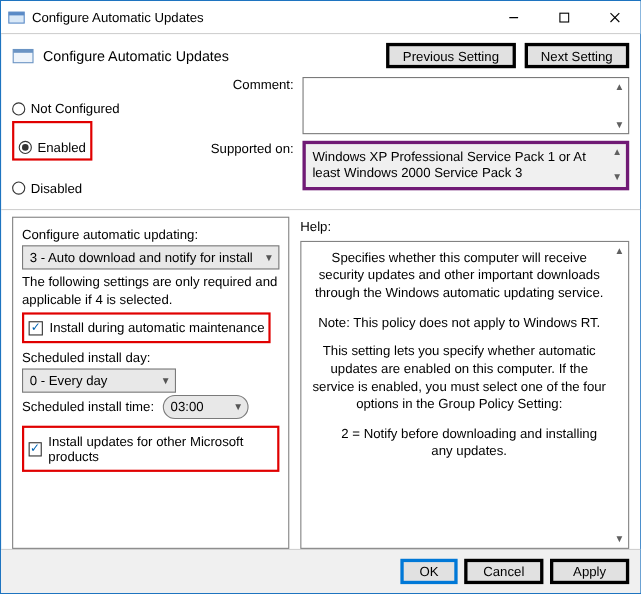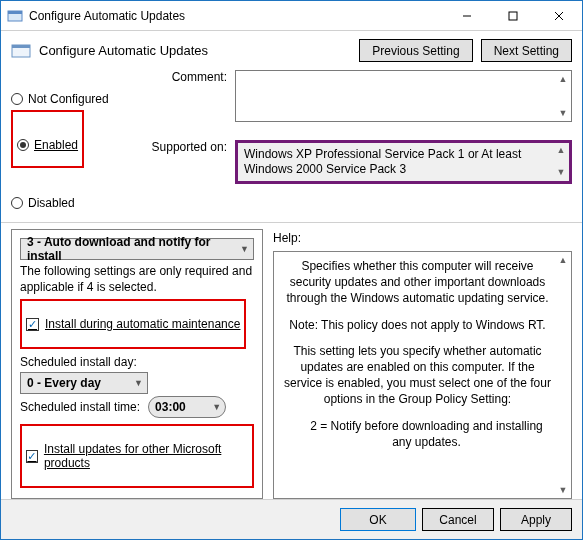--- a/index.html
+++ b/index.html
@@ -7,45 +7,45 @@
 .window { width: 583px; height: 540px; border: 1px solid #1e74c0; display: flex; flex-direction: column; background: #fff; }
 .titlebar { background: #fff; height: 30px; display: flex; align-items: center; border-bottom: 1px solid #d0d0d0; }
 .titlebar-icon { width: 16px; height: 16px; margin: 0 6px; display:flex; align-items:center; justify-content:center; }
 .titlebar-text { flex: 1; color: #000; font-size: 12px; }
 .titlebar-btns { display: flex; height: 100%; }
 .tb-btn { width: 46px; height: 100%; display: flex; align-items: center; justify-content: center; color: #000; }
 .tb-btn.close { background: #fff; }
 .header-row { display: flex; align-items: center; padding: 8px 10px 4px 10px; gap: 8px; }
 .header-icon { width: 20px; height: 20px; }
 .header-title { flex: 1; font-size: 13px; }
-.wbtn { background: #e1e1e1; border: 1px solid #000000; padding: 3px 12px; height: 23px; display:inline-flex; align-items:center; justify-content:center; color:#000; }
+.wbtn { background: #e1e1e1; border: 3px solid #000000; padding: 3px 12px; height: 23px; display:inline-flex; align-items:center; justify-content:center; color:#000; }
 .wbtn.primary { border-color:#0078d7; }
 .mid { display: flex; padding: 4px 10px 8px 10px; gap: 10px; border-bottom:1px solid #d0d0d0; }
 .radio-col { width: 124px; padding-top: 6px; }
 .radio-row { display: flex; align-items: center; gap: 5px; padding: 4px 0; margin-top: 12px; }
 .radio { width: 12px; height: 12px; border: 1px solid #333; border-radius: 50%; display:inline-flex; align-items:center; justify-content:center; background:#fff; }
 .radio.checked::after { content:""; width:6px; height:6px; background:#333; border-radius:50%; }
-.red-frame { border: 2px solid #e00000; padding: 14px 4px; display:inline-flex; align-items:center; gap:5px;text-decoration:underline; }
-.rcol { flex: 1; display:flex; flex-direction:column; gap:18px; }
+.red-frame { border: 2px solid #e00000; padding: 3px 4px; display:inline-flex; align-items:center; gap:5px; }
+.rcol { flex: 1; display:flex; flex-direction:column; gap:6px;margin-left:40px; }
 .label-left { width: 86px; text-align: right; padding-right: 4px; }
 .txtarea { flex:1; border:1px solid #7a7a7a; background:#fff; min-height:52px; position:relative; }
 .supported { flex:1; border:3px solid #701a75; background:#f0f0f0; padding:4px 16px 4px 6px; min-height:34px; color:#000; position:relative; font-size:11.5px; line-height:1.25; }
 .sbar { position:absolute; right:0; top:0; bottom:0; width:16px; display:flex; flex-direction:column; justify-content:space-between; align-items:center; }
 .sarrow { width:16px; height:16px; display:flex; align-items:center; justify-content:center; color:#606060; font-size:9px; }
 .cols { flex:1; display:flex; padding: 6px 10px 0 10px; gap:10px; overflow:hidden; }
 .col-label { padding: 2px 0 6px 0; }
 .left-pane { width: 252px; display:flex; flex-direction:column; }
 .right-pane { flex:1; display:flex; flex-direction:column; }
 .pane-box { flex:1; border:1px solid #828282; padding:8px; overflow:hidden; position:relative; }
 .help-box { flex:1; border:1px solid #828282; padding:6px 18px 6px 8px; overflow:hidden; position:relative; line-height:1.35;text-align:center; }
 .help-box p { margin:0 0 10px 0; }
 .help-box .indent { padding-left: 18px; }
-.sel { border:1px solid #7a7a7a; background:#e8e8e8; height:22px; padding:2px 20px 2px 6px; position:relative; display:flex; align-items:center; width: 100%; font-weight: bold; }
+.sel { border:1px solid #7a7a7a; background:#e8e8e8; height:22px; padding:2px 20px 2px 6px; position:relative; display:flex; align-items:center; width: 100%; }
 .sel .chev { position:absolute; right:4px; top:50%; transform:translateY(-50%); font-size:9px; color:#555; }
-.sel.small { width: 128px; }
+.sel.small { width: 140px; }
 .sel.tiny { width: 78px; border-radius: 11px; }
 .chk-row { display:flex; align-items:center; gap:6px; padding:2px 0; }
 .chk { width:13px; height:13px; border:1px solid #333; background:#fff; display:inline-flex; align-items:center; justify-content:center; font-size:11px; color:#0063b1; line-height:1; }
 .opt-label { padding: 6px 0 3px 0; }
 .note { padding: 4px 0; line-height:1.3; }
 .footer { display:flex; justify-content:flex-end; gap:6px; padding:8px 10px; border-top:1px solid #d0d0d0; background:#f0f0f0; }
 .row-inline { display:flex; align-items:center; gap:8px; padding-top:2px;}
 </style>
 </head>
 <body>
@@ -96,21 +96,21 @@
       <div class="radio-row">
         <span class="radio"></span>
         <span>Not Configured</span>
       </div>
       <span class="red-frame">
         <span class="radio-row" style="padding:0">
           <span class="radio checked"></span>
           <span>Enabled</span>
         </span>
       </span>
-      <div class="radio-row" style="margin-top:24px">
+      <div class="radio-row" style="margin-top:14px">
         <span class="radio"></span>
         <span>Disabled</span>
       </div>
     </div>
     <div class="rcol">
       <div style="display:flex; gap:4px; align-items:flex-start;">
         <span class="label-left">Comment:</span>
         <div class="txtarea">
           <span></span>
           <div class="sbar">
@@ -128,20 +128,21 @@
               <span class="sarrow">▼</span>
             </div>
         </div>
       </div>
     </div>
   </div>
 
   <div class="cols">
     <div class="left-pane">
       <div class="pane-box">
+        <div class="opt-label" style="padding-top:0">Configure automatic updating:</div>
         <div class="sel">
           <span>3 - Auto download and notify for install</span>
           <span class="chev">▼</span>
         </div>
         <div class="note">The following settings are only required and applicable if 4 is selected.</div>
         <span class="red-frame">
           <span class="chk-row">
             <span class="chk">✓</span>
             <span>Install during automatic maintenance</span>
           </span>
@@ -177,17 +178,17 @@
 
         <div class="sbar">
             <span class="sarrow">▲</span>
             <span class="sarrow">▼</span>
           </div>
       </div>
     </div>
   </div>
 
   <div class="footer">
-    <button class="wbtn primary" style="width:76px">OK</button>
+    <button class="wbtn primary" style="width:52px">OK</button>
     <button class="wbtn" style="width:72px">Cancel</button>
     <button class="wbtn" style="width:72px">Apply</button>
   </div>
 </div>
 
 </body></html>

